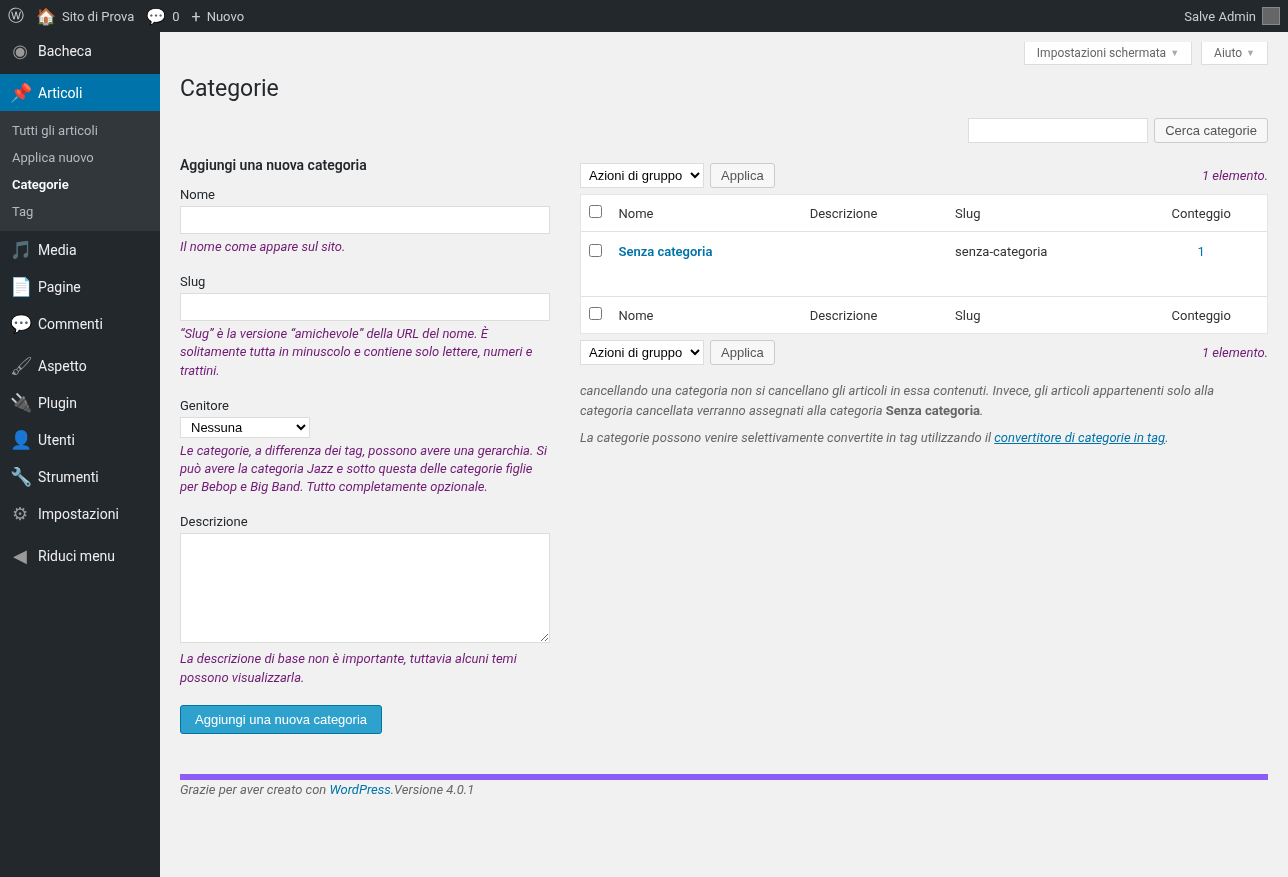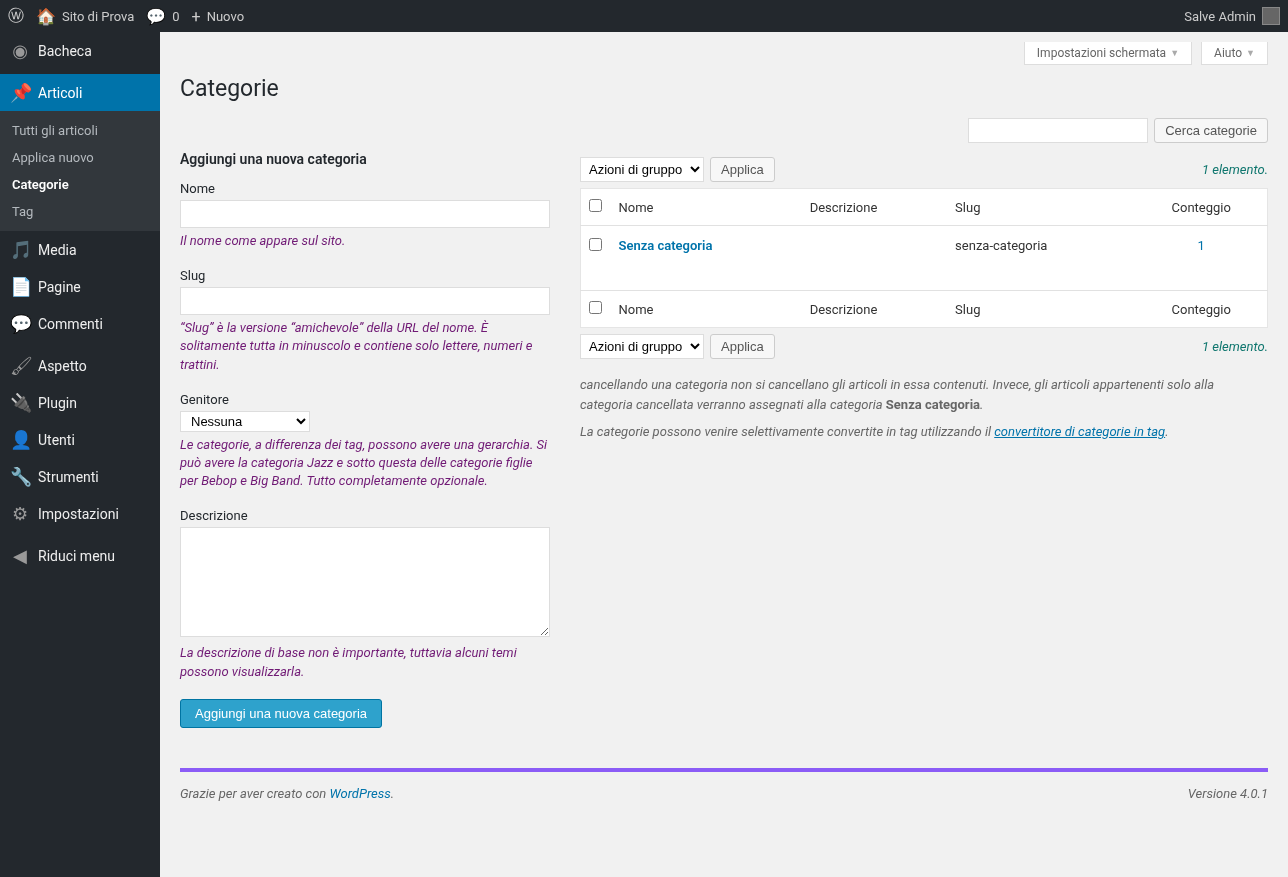--- a/index.html
+++ b/index.html
@@ -26,58 +26,58 @@
 .menu-sep { height: 5px; }
 
 .content { flex: 1; padding: 10px 20px 40px; position: relative; background: #f1f1f1; }
 
 .screen-meta { display: flex; justify-content: flex-end; gap: 9px; margin-bottom: 10px; }
 .screen-tab { background: #fff; border: 1px solid #ddd; border-top: none; padding: 4px 12px; font-size: 12px; color: #666; cursor: pointer; display: flex; align-items: center; gap: 4px; }
 .tri { font-size: 9px; color: #aaa; }
 
 h1.page-title { font-size: 23px; font-weight: 400; color: #23282d; margin-bottom: 16px; }
 
-.search-row { display: flex; justify-content: flex-end; gap: 6px; margin-bottom: 8px; }
+.search-row { display: flex; justify-content: flex-end; gap: 6px; margin-bottom: 14px; }
 .search-row input[type=text] { width: 180px; padding: 4px 6px; border: 1px solid #ddd; background: #fff; }
 .btn { background: #f7f7f7; border: 1px solid #ccc; padding: 4px 10px; cursor: pointer; font-size: 13px; color: #555; border-radius: 3px; }
 .btn-primary { background: #2ea2cc; border: 1px solid #0074a2; color: #fff; padding: 6px 14px; font-size: 13px; border-radius: 3px; cursor: pointer; }
 
 .cols { display: flex; gap: 30px; }
 .col-left { width: 370px; flex-shrink: 0; }
 .col-right { flex: 1; }
 
 .form-h2 { font-size: 14px; font-weight: 600; margin-bottom: 14px; color: #23282d; }
 .field { margin-bottom: 18px; }
 .field label { display: block; font-size: 13px; color: #23282d; margin-bottom: 4px; }
 .field input[type=text], .field textarea { width: 100%; padding: 5px 6px; border: 1px solid #ddd; background: #fff; font-size: 14px; }
 .field textarea { height: 110px; resize: vertical; }
 .field select { padding: 1px 6px; border: 1px solid #ddd; background: #fff; font-size: 13px; min-width: 130px; }
 .field .help { font-style: italic; color: #701a75; font-size: 13px; margin-top: 4px; line-height: 1.4; }
 
 .tablenav { display: flex; justify-content: space-between; align-items: center; margin: 6px 0; }
 .tablenav-left { display: flex; gap: 6px; align-items: center; }
 .tablenav select { padding: 3px 4px; border: 1px solid #ddd; background: #fff; font-size: 13px; }
-.count { font-style: italic; color: #0f766e; font-size: 13px; }
+.count { font-style: italic; color: #701a75; font-size: 13px; }
 
 table.wp-list { width: 100%; border-collapse: collapse; background: #fff; border: 1px solid #e5e5e5; }
 table.wp-list th, table.wp-list td { text-align: left; padding: 10px 8px; font-size: 13px; color: #333; }
 table.wp-list thead th, table.wp-list tfoot th { border-bottom: 1px solid #e1e1e1; font-weight: 400; color: #333; }
 table.wp-list tfoot th { border-bottom: none; border-top: 1px solid #e1e1e1; }
 table.wp-list tbody td { vertical-align: top; padding: 12px 8px 36px; }
 table.wp-list .cb { width: 30px; text-align: center; }
 table.wp-list a.row-title { font-weight: 600; color: #0073aa; }
 .col-count { text-align: center !important; }
 .col-count a { color: #0073aa; }
 
 .notes { margin-top: 16px; font-size: 13px; color: #444; line-height: 1.5; }
 .notes p { margin-bottom: 8px; font-style: italic; color: #666; }
 .notes strong { font-style: normal; }
 .notes a { color: #0073aa; text-decoration: underline; }
 
-.footer { border-top: 4px solid #8b5cf6; margin-top: 40px; padding-top: 14px; display: flex; justify-content: space-between; font-size: 13px; color: #666; font-style: italic; }
+.footer { border-top: 6px solid #8b5cf6; margin-top: 40px; padding-top: 2px; display: flex; justify-content: flex-start; font-size: 13px; color: #666; font-style: italic; }
 .footer a { color: #0073aa; font-style: italic; }
 </style>
 </head>
 <body>
 
 <div class="toolbar">
   <div class="toolbar-left">
     <span class="toolbar-item">
         <span class="icon">ⓦ</span>
       </span>

